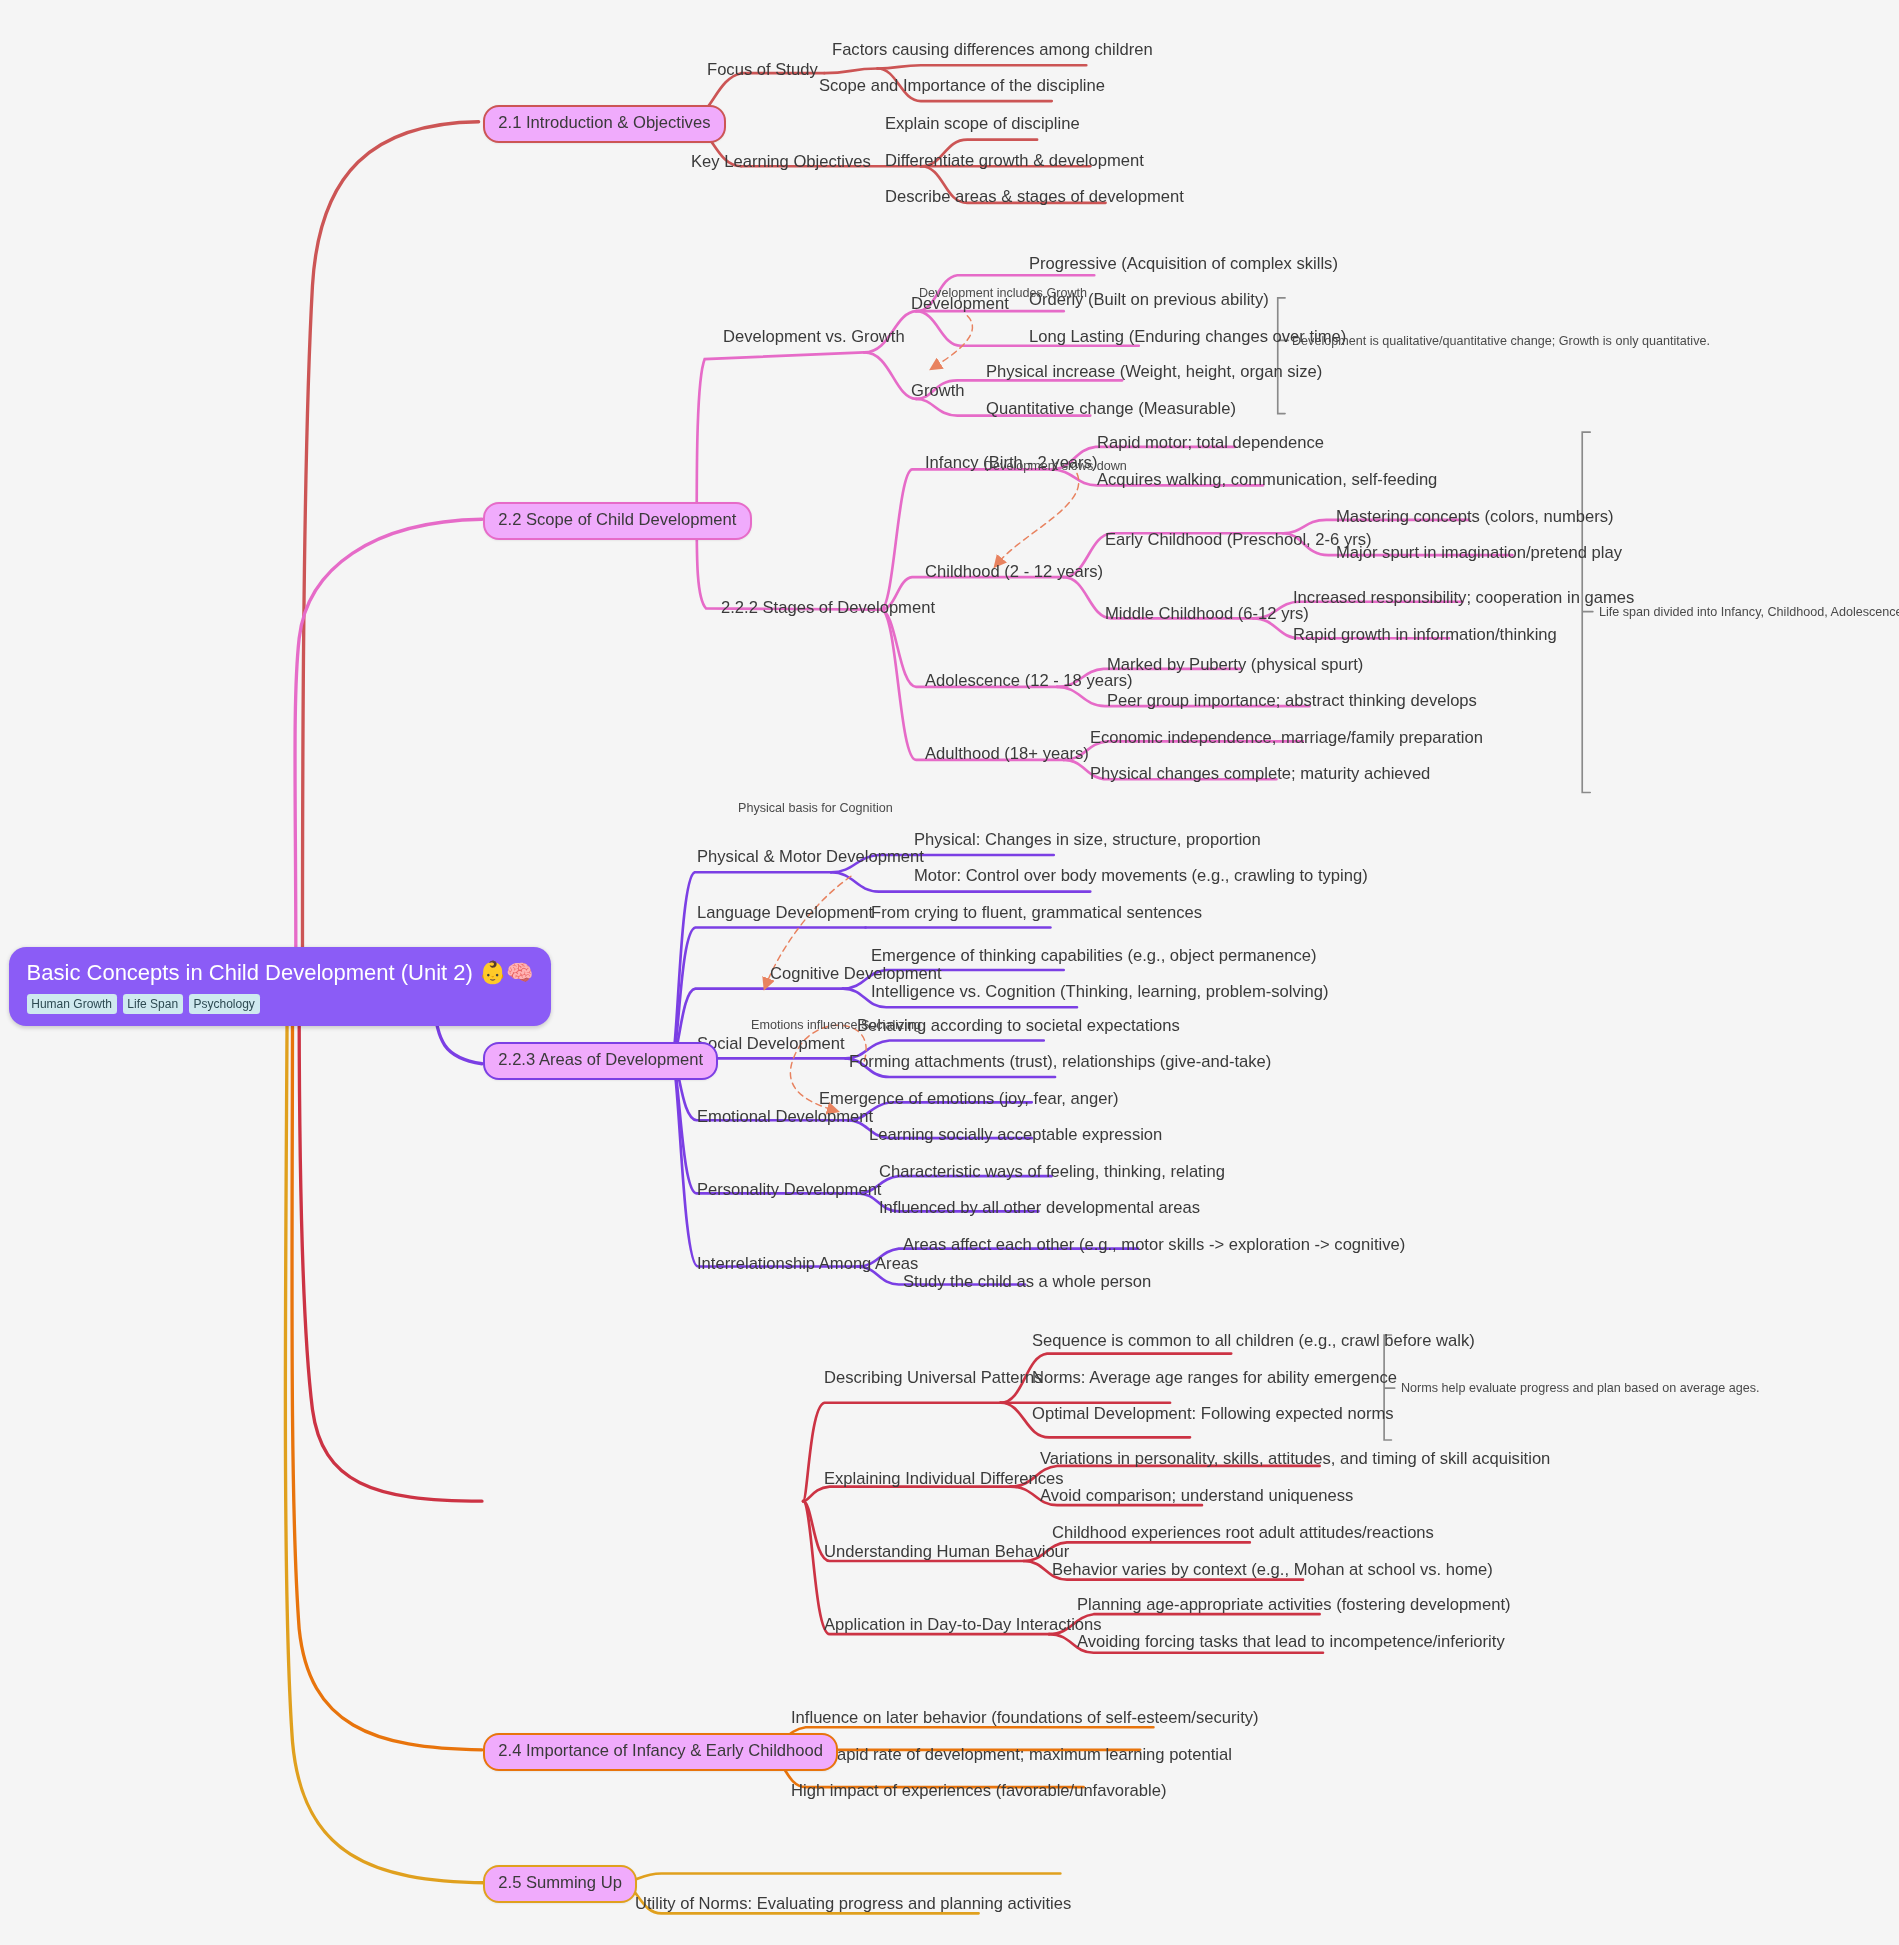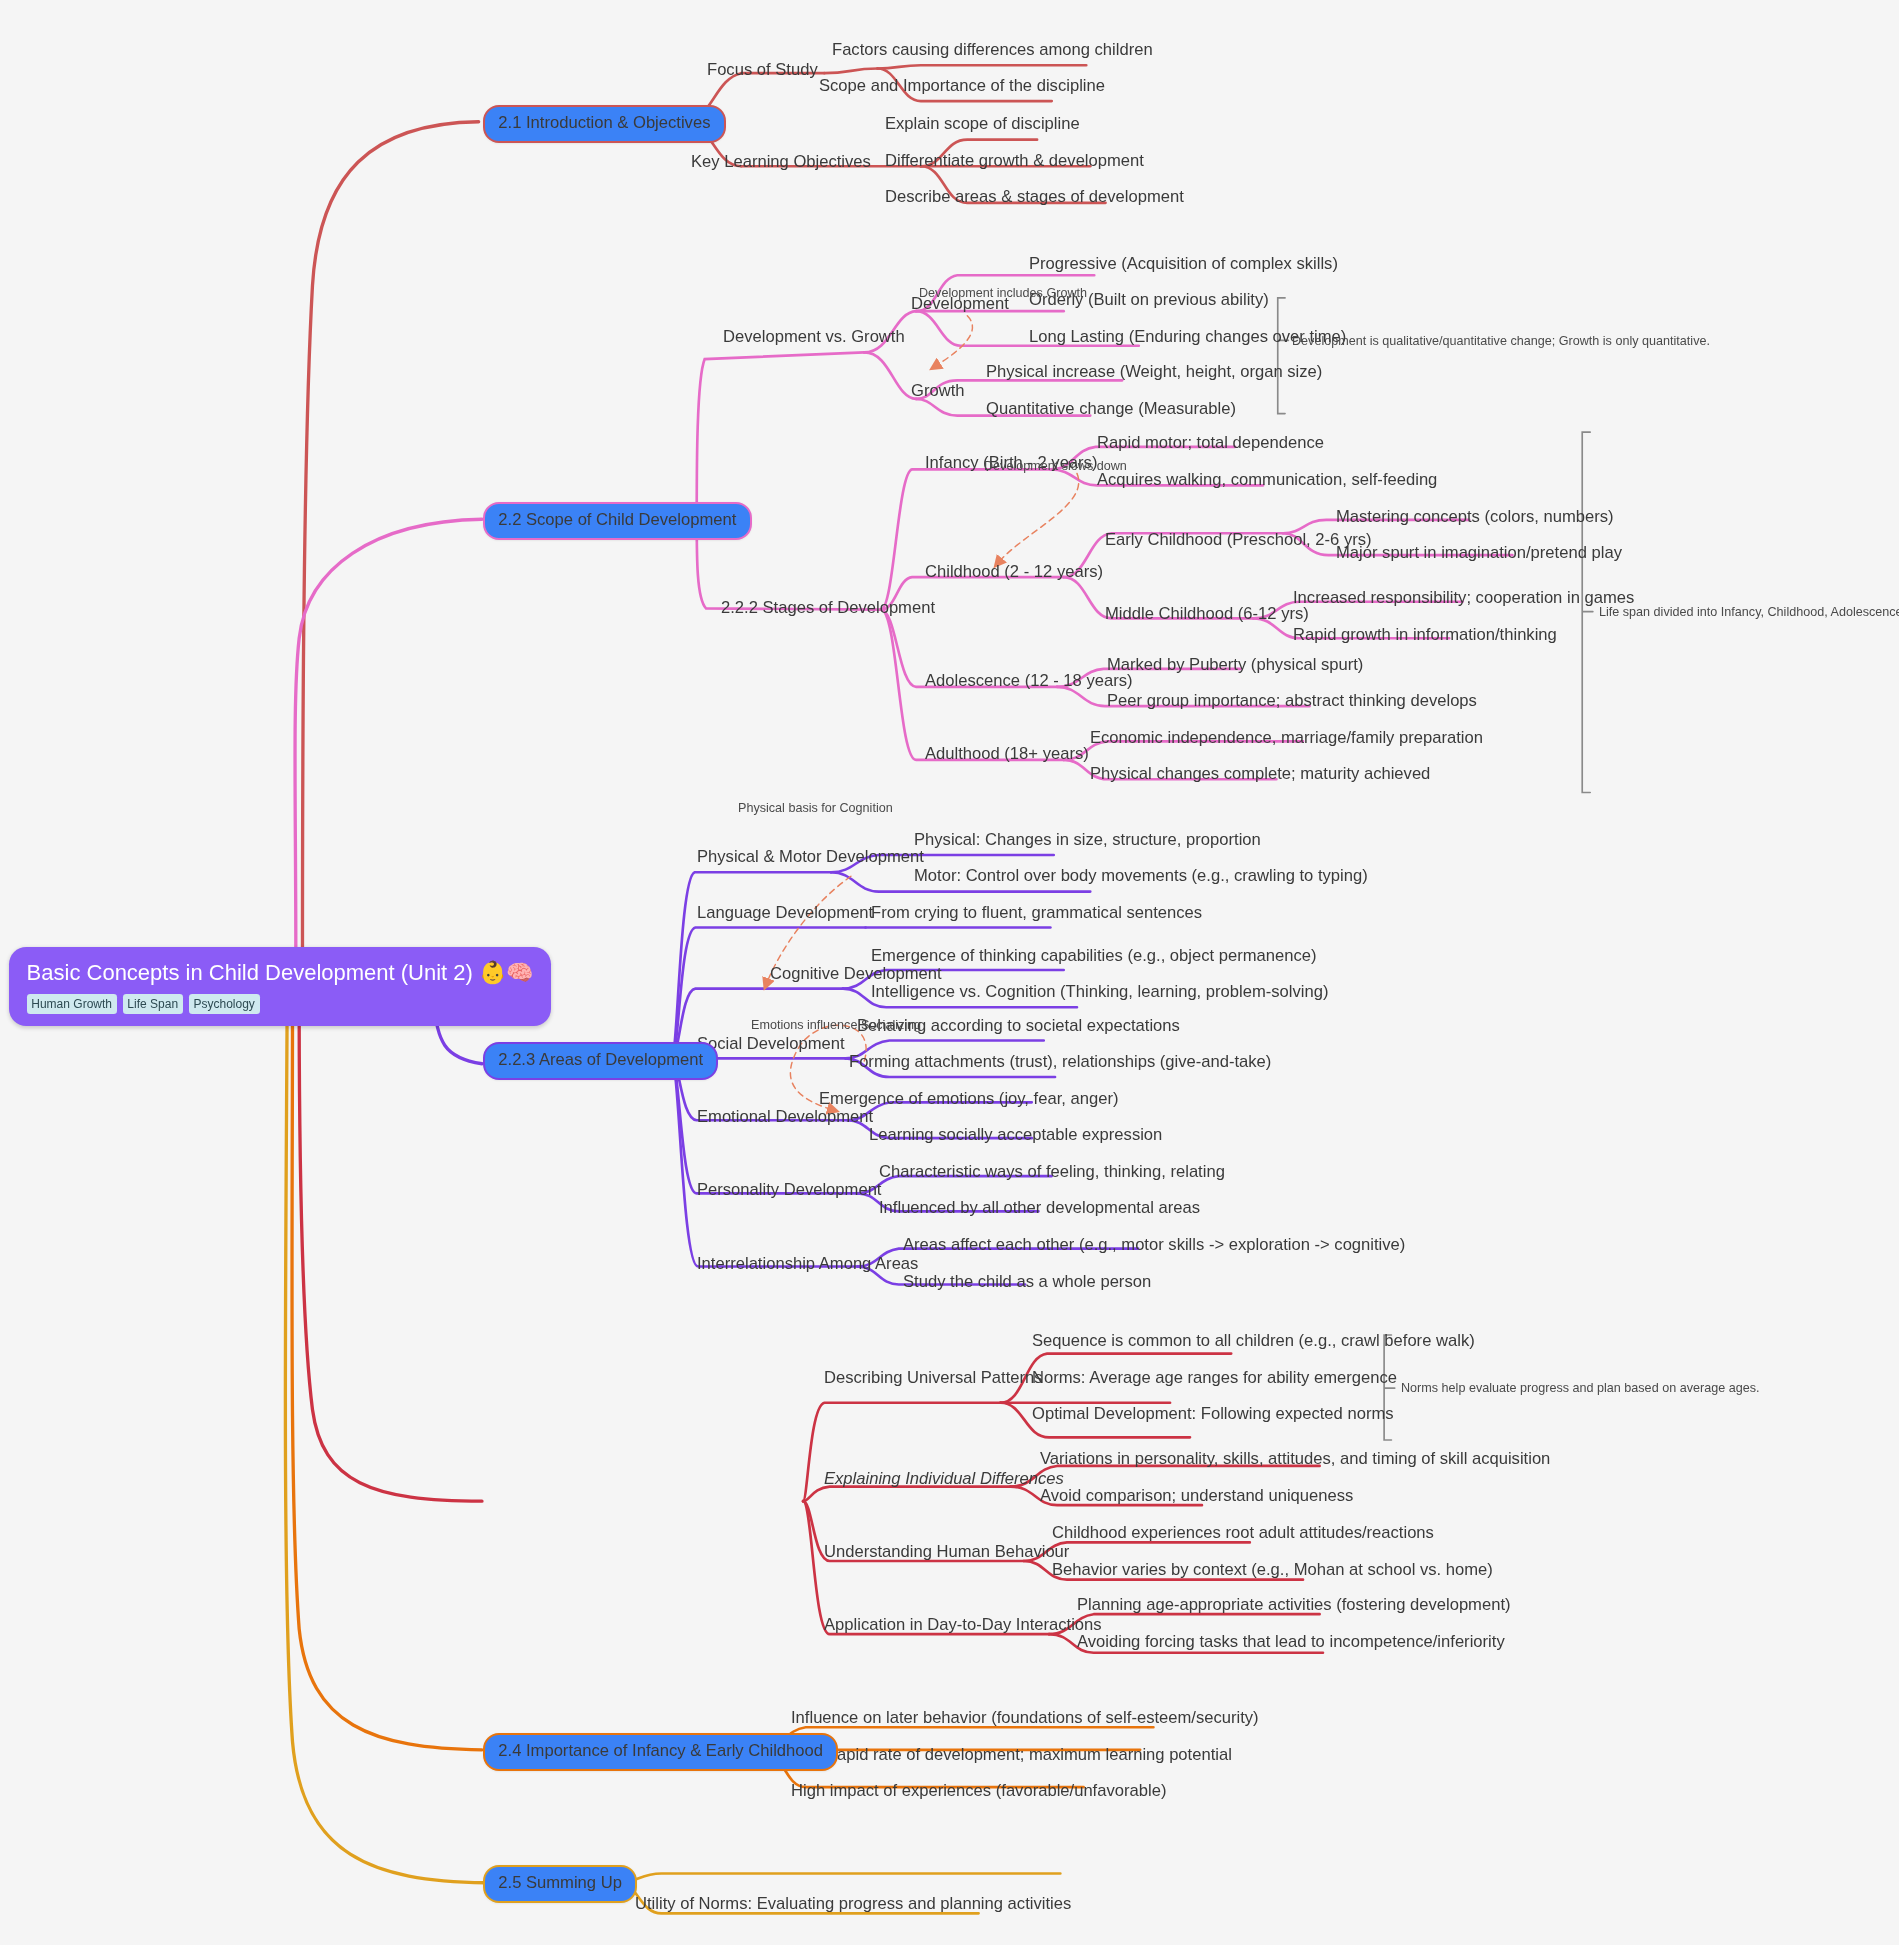--- a/index.html
+++ b/index.html
@@ -31,21 +31,21 @@
   .root-tags{margin-top:8px;display:flex;gap:6px;}
   .tag{
     background:#cfe9ef;color:#2d4a52;
     font-size:12px;line-height:1;
     padding:4px 4.7px 4.7px 4.7px;border-radius:3.3px;white-space:nowrap;
   }
 
   
   .cap{
     position:absolute;
-    background:#3b82f6;
+    background:#f0abfc;
     border:2px solid #cc5555;
     border-radius:16px;
     padding:7.3px 13.3px 8px 13.3px;
     font-size:16.6px;
     line-height:1.1;
     white-space:nowrap;
     z-index:25;
     box-shadow:0 0.7px 2px rgba(0,0,0,.06);
   }
 
@@ -297,21 +297,21 @@
   <div class="node" style="left:903px;top:1235px;">Areas affect each other (e.g., motor skills -&gt; exploration -&gt; cognitive)</div>
   <div class="node" style="left:903px;top:1272px;">Study the child as a whole person</div>
 
 
   <div class="node" style="left:824px;top:1368px;">Describing Universal Patterns</div>
   <div class="node" style="left:1032px;top:1331px;">Sequence is common to all children (e.g., crawl before walk)</div>
   <div class="node" style="left:1032px;top:1368px;">Norms: Average age ranges for ability emergence</div>
   <div class="node" style="left:1032px;top:1404px;">Optimal Development: Following expected norms</div>
   <div class="summary" style="left:1401px;top:1381px;">Norms help evaluate progress and plan based on average ages.</div>
 
-  <div class="node" style="left:824px;top:1469px;font-style:italic;">Explaining Individual Differences</div>
+  <div class="node" style="left:824px;top:1469px;">Explaining Individual Differences</div>
   <div class="node" style="left:1040px;top:1449px;">Variations in personality, skills, attitudes, and timing of skill acquisition</div>
   <div class="node" style="left:1040px;top:1486px;">Avoid comparison; understand uniqueness</div>
 
   <div class="node" style="left:824px;top:1542px;">Understanding Human Behaviour</div>
   <div class="node" style="left:1052px;top:1523px;">Childhood experiences root adult attitudes/reactions</div>
   <div class="node" style="left:1052px;top:1560px;">Behavior varies by context (e.g., Mohan at school vs. home)</div>
 
   <div class="node" style="left:824px;top:1615px;">Application in Day-to-Day Interactions</div>
   <div class="node" style="left:1077px;top:1595px;">Planning age-appropriate activities (fostering development)</div>
   <div class="node" style="left:1077px;top:1632px;">Avoiding forcing tasks that lead to incompetence/inferiority</div>

